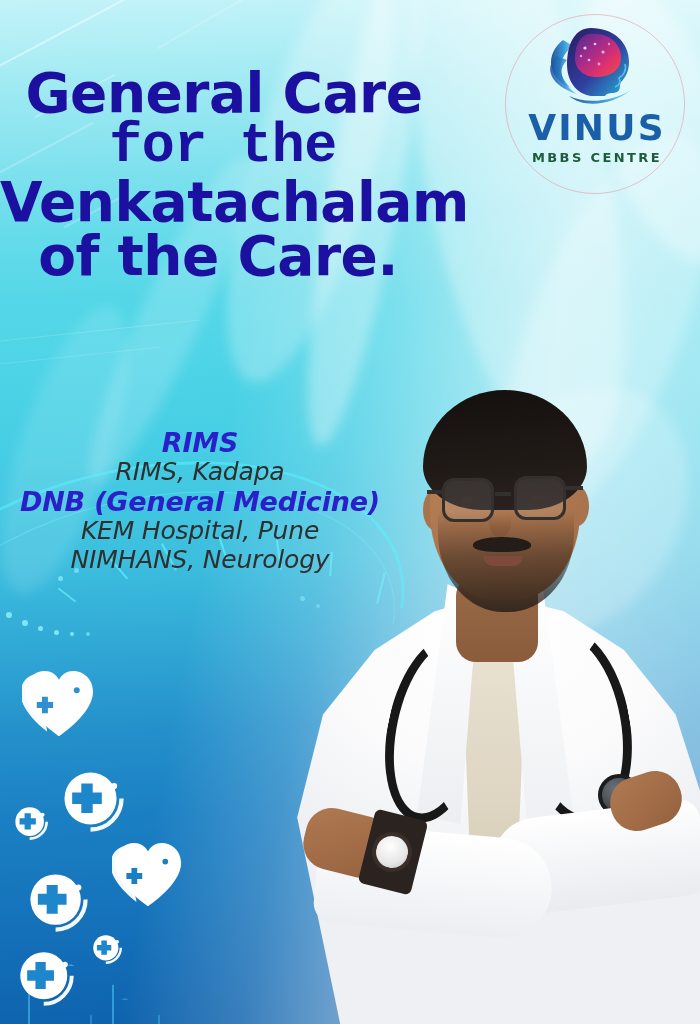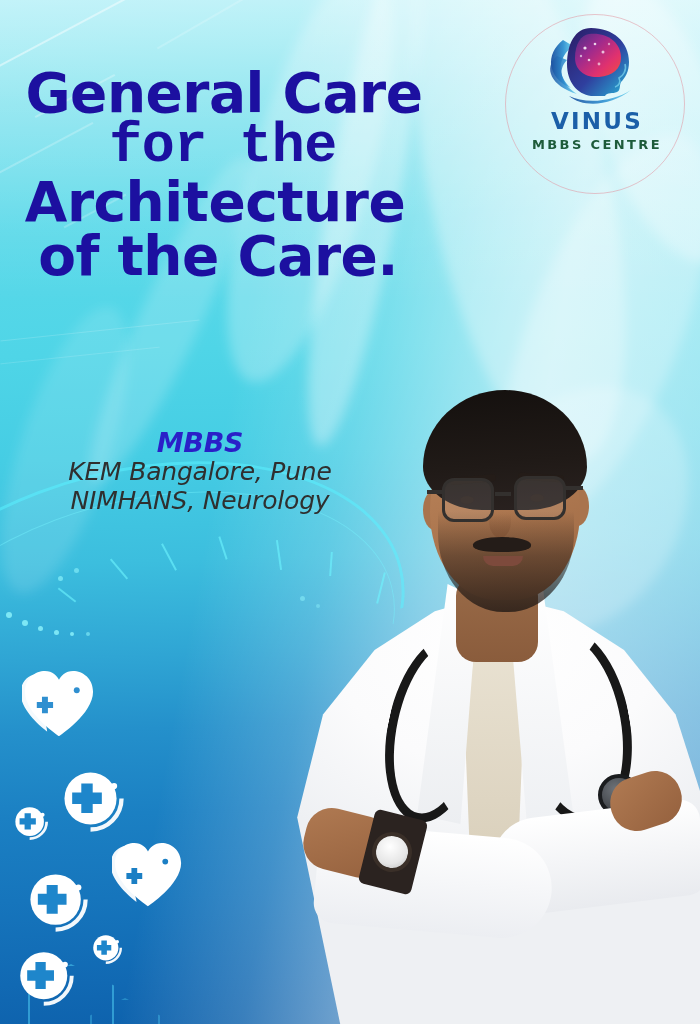--- a/index.html
+++ b/index.html
@@ -111,21 +111,21 @@
   }
 
   
   .logo{
     position:absolute;left:512px;top:20px;width:170px;height:165px;
     text-align:center;
   }
   .logo-mark{position:relative;width:120px;height:88px;margin:0 auto;}
   .logo-text{
     margin-top:2px;
-    font-size:23px;font-weight:800;letter-spacing:2.2px;
+    font-size:36px;font-weight:800;letter-spacing:2.2px;
     color:#1b5fa8;line-height:1;
     font-family:"DejaVu Sans","Liberation Sans",sans-serif;
   }
   .logo-sub{
     margin-top:5px;
     font-size:13px;font-weight:700;letter-spacing:2.4px;
     color:#1d5b3a;line-height:1;
   }
 
   
@@ -356,21 +356,21 @@
         <path d="M88,44 C90,50 86,56 82,58 C84,62 82,66 78,67" stroke="#7fd9f0" stroke-width="1.6" fill="none" opacity=".7"></path>
       </svg>
     </div>
     <div class="logo-text">VINUS</div>
     <div class="logo-sub">MBBS CENTRE</div>
   </div>
 
   <div class="headline">
     <div class="hl-1">General Care</div>
     <div class="hl-2">for the</div>
-    <div class="hl-3">Architecture</div>
+    <div class="hl-3">Venkatachalam</div>
     <div class="hl-4">of the Care.</div>
   </div>
 
   <div class="doctor">
 
     <div class="coat"></div>
 
     <div class="shirt"></div>
 
     <div class="coat-lapel-l" style="left:118px;bottom:200px;width:80px;height:240px;
@@ -423,22 +423,24 @@
                 background:linear-gradient(180deg,#ffffff,#eceef2);
                 border-radius:20px 50px 50px 20px;transform:rotate(5deg);"></div>
     <div class="hand" style="left:24px;bottom:150px;width:86px;height:62px;transform:rotate(14deg);"></div>
 
     <div class="watch-band" style="left:86px;bottom:134px;width:54px;height:76px;transform:rotate(14deg);"></div>
     <div class="watch-face" style="left:92px;bottom:152px;transform:rotate(14deg);"></div>
   </div>
 
 
   <div class="creds">
-    <div class="deg">MBBS</div>
-    <div class="inst">KEM Bangalore, Pune</div>
+    <div class="deg">RIMS</div>
+    <div class="inst">RIMS, Kadapa</div>
+    <div class="deg">DNB (General Medicine)</div>
+    <div class="inst">KEM Hospital, Pune</div>
     <div class="inst">NIMHANS, Neurology</div>
   </div>
 
   <div class="icon-heart" style="left:22px;top:668px;width:74px;height:74px;">
     <svg width="74" height="74" viewBox="0 0 100 100">
       <path d="M50,92 C50,92 4,62 4,32 C4,14 18,4 31,4 C41,4 48,11 50,16 C52,11 59,4 69,4 C82,4 96,14 96,32 C96,62 50,92 50,92 Z" fill="#ffffff"></path>
       <path d="M34,86 C34,86 -2,60 -2,34 C-2,18 10,8 21,8 C29,8 34,13 36,18 C30,26 26,34 26,44 C26,62 34,78 34,86 Z" fill="#ffffff" opacity=".95"></path>
       <circle cx="74" cy="30" r="4" fill="#2f8fd0"></circle>
       <path d="M20,46 h7 v-7 h8 v7 h7 v8 h-7 v7 h-8 v-7 h-7 z" fill="#2f8fd0"></path>
     </svg>

